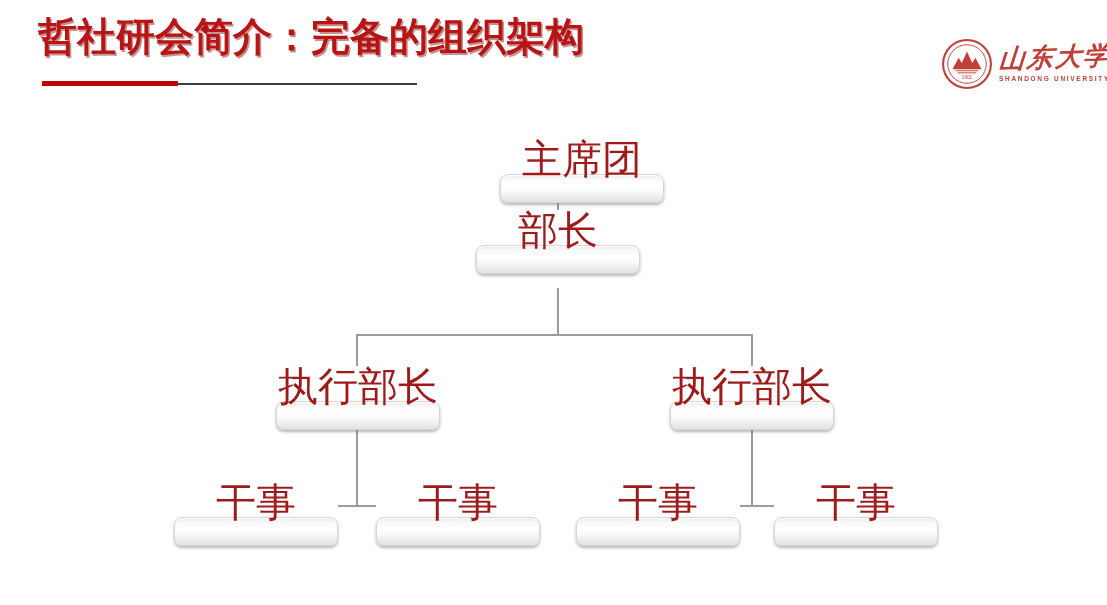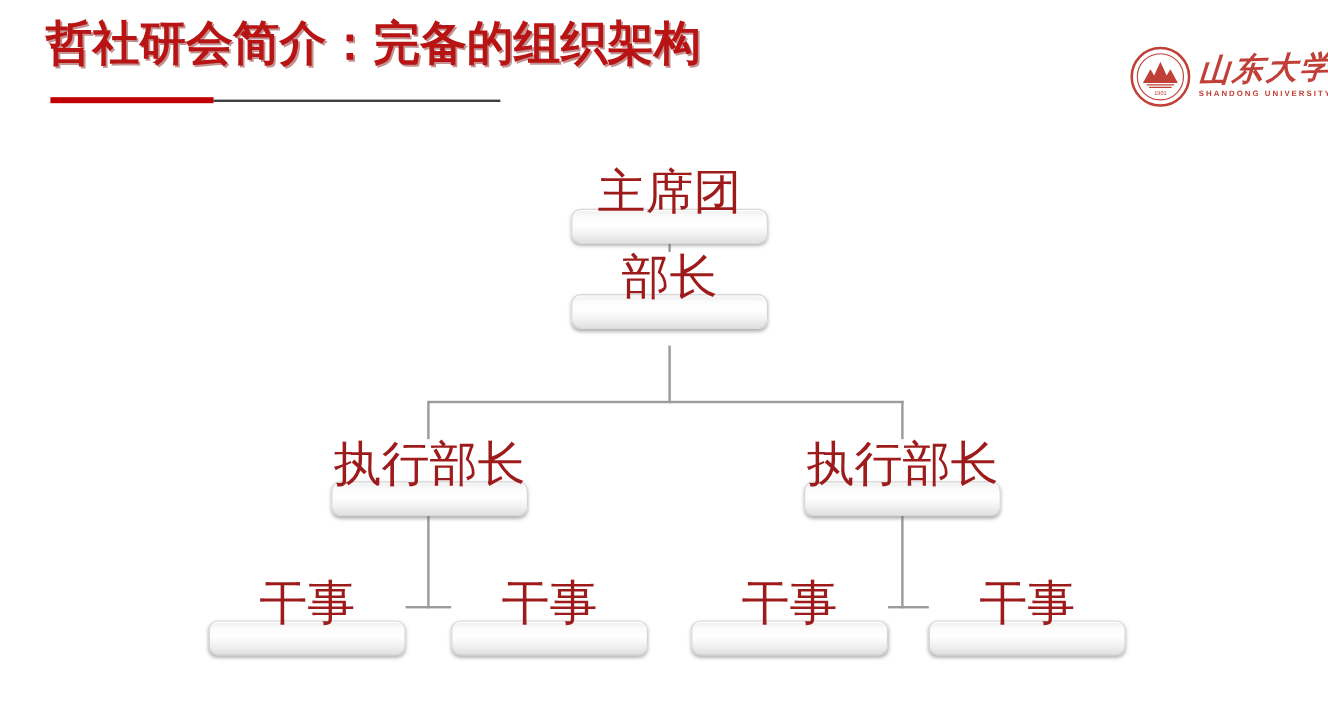--- a/index.html
+++ b/index.html
@@ -80,21 +80,21 @@
   <div class="connector" style="left:557px; top:202px; width:2px; height:26px;"></div>
   <div class="connector" style="left:557px; top:288px; width:2px; height:48px;"></div>
   <div class="connector" style="left:357px; top:334px; width:396px; height:2px;"></div>
   <div class="connector" style="left:356px; top:334px; width:2px; height:36px;"></div>
   <div class="connector" style="left:751px; top:334px; width:2px; height:36px;"></div>
   <div class="connector" style="left:356px; top:428px; width:2px; height:79px;"></div>
   <div class="connector" style="left:751px; top:428px; width:2px; height:79px;"></div>
   <div class="connector" style="left:255px; top:505px; width:204px; height:2px;"></div>
   <div class="connector" style="left:657px; top:505px; width:200px; height:2px;"></div>
 
-  <div class="node" style="left:476px; top:139px;">
+  <div class="node" style="left:500px; top:139px;">
     <div class="node-label">主席团</div>
     <div class="node-bevel"></div>
   </div>
 
   <div class="node" style="left:476px; top:210px;">
     <div class="node-label">部长</div>
     <div class="node-bevel"></div>
   </div>
 
   <div class="node" style="left:276px; top:366px;">

